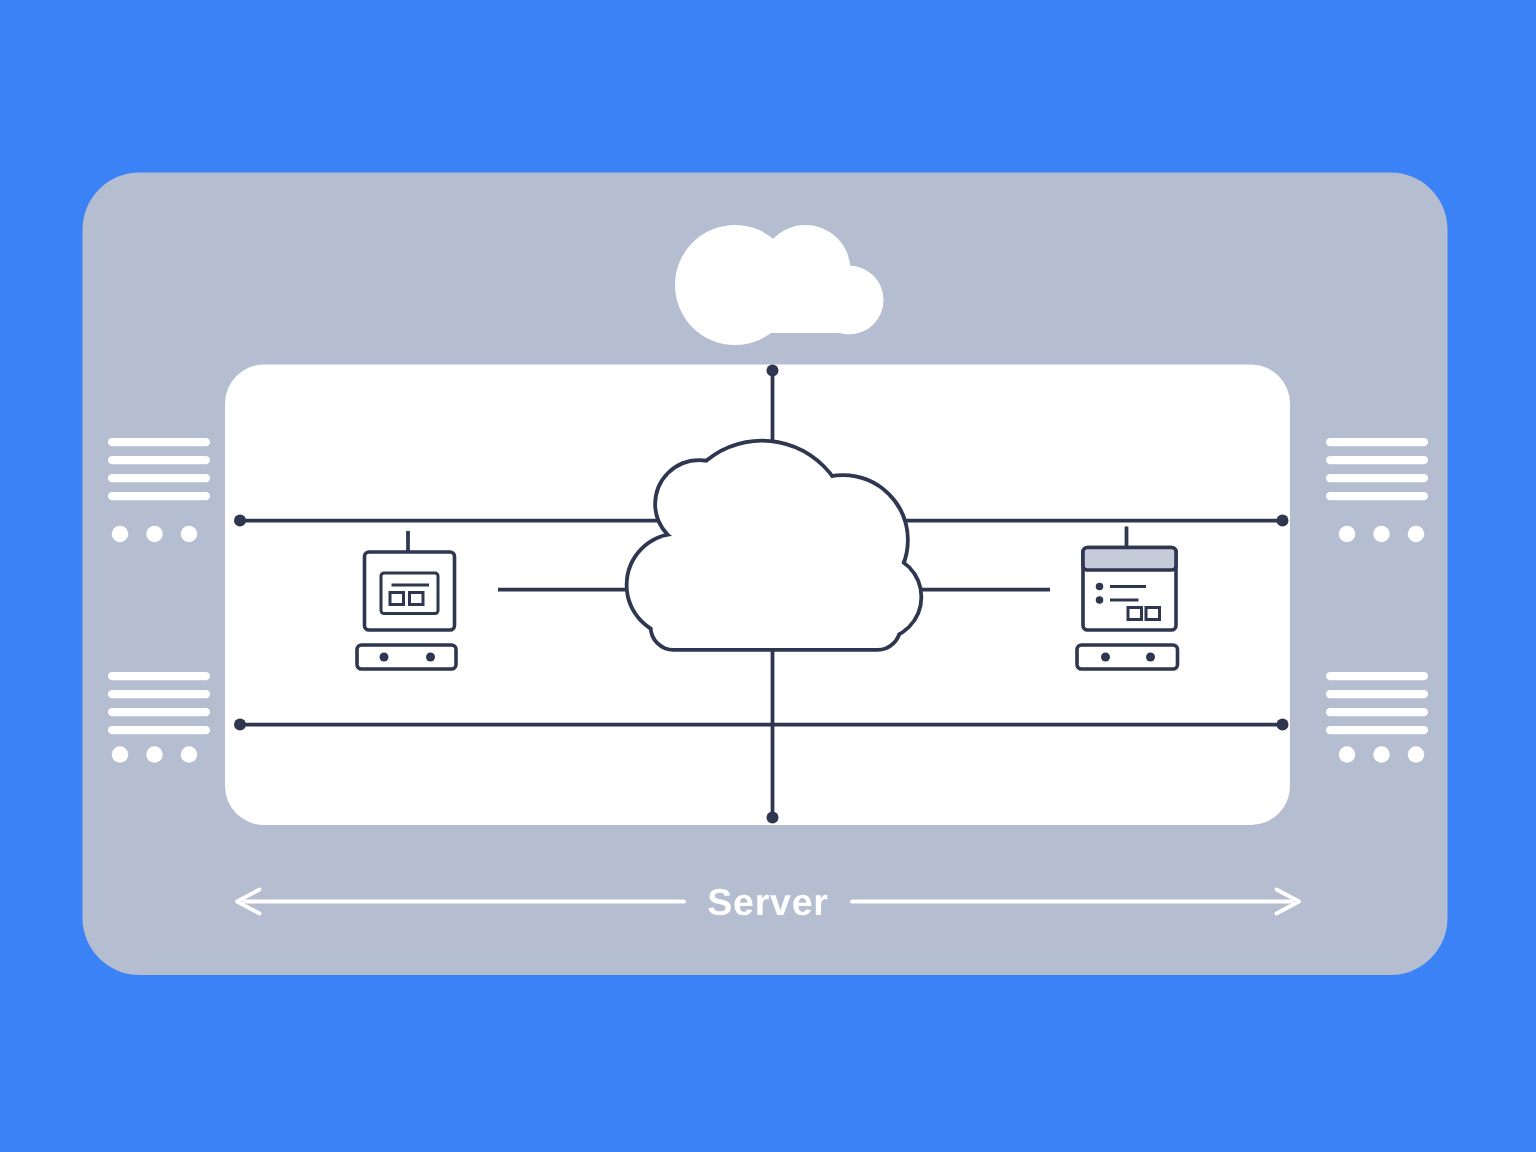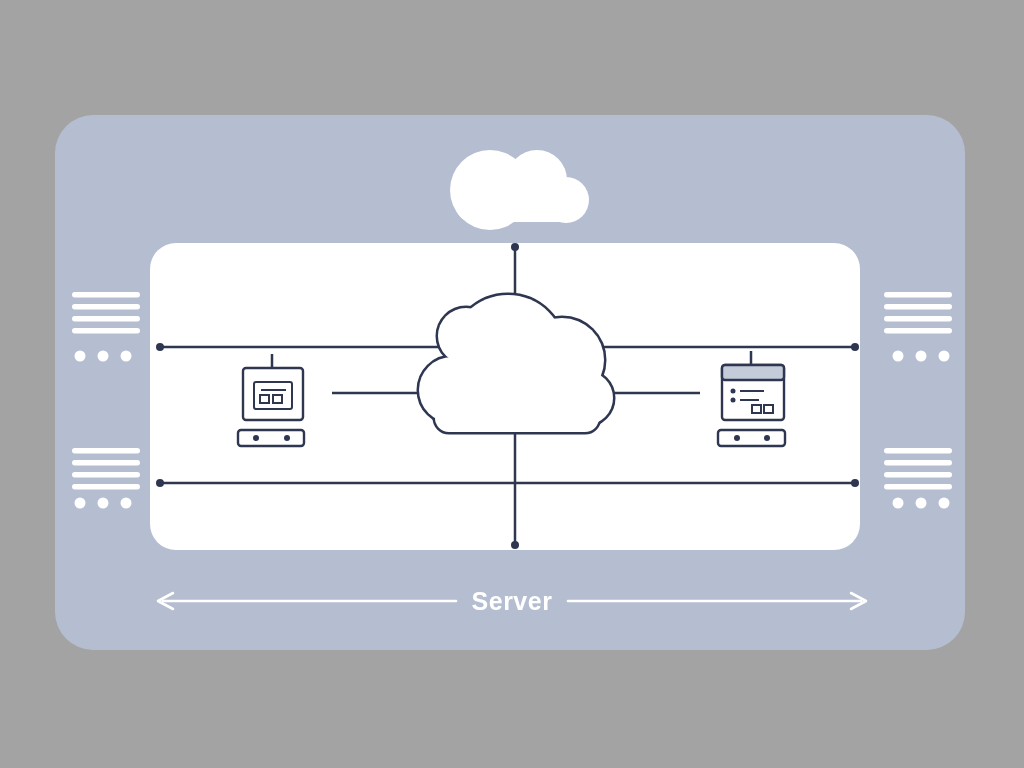--- a/index.html
+++ b/index.html
@@ -2,21 +2,21 @@
 <html style="--panel: #b5bdd0; --ink: #2e3650; --accent: #c4cbd9; --white: #ffffff;"><head>
 <meta charset="utf-8">
 <style>
   :root{
     --panel:#b5bdd0;
     --ink:#2e3650;
     --accent:#c4cbd9;
     --white:#ffffff;
   }
   html,body{margin:0;padding:0;background:#ffffff;}
-  .stage{position:relative;width:1024px;height:768px;background:#a3a3a3;overflow:hidden;
+  .stage{position:relative;width:1024px;height:768px;background:#3b82f6;overflow:hidden;
          font-family:"Liberation Sans",sans-serif;}
   svg{display:block;}
   .panel{fill:var(--panel);}
   .white{fill:var(--white);}
   .ink-line{stroke:var(--ink);stroke-width:2.5;fill:none;}
   .ink-dot{fill:var(--ink);}
   .cloud-stroke{fill:var(--white);stroke:var(--ink);stroke-width:5;}
   .cloud-fill{fill:var(--white);stroke:none;}
   .box{fill:var(--white);stroke:var(--ink);stroke-width:2.4;}
   .box-accent{fill:var(--accent);stroke:var(--ink);stroke-width:2.4;}

